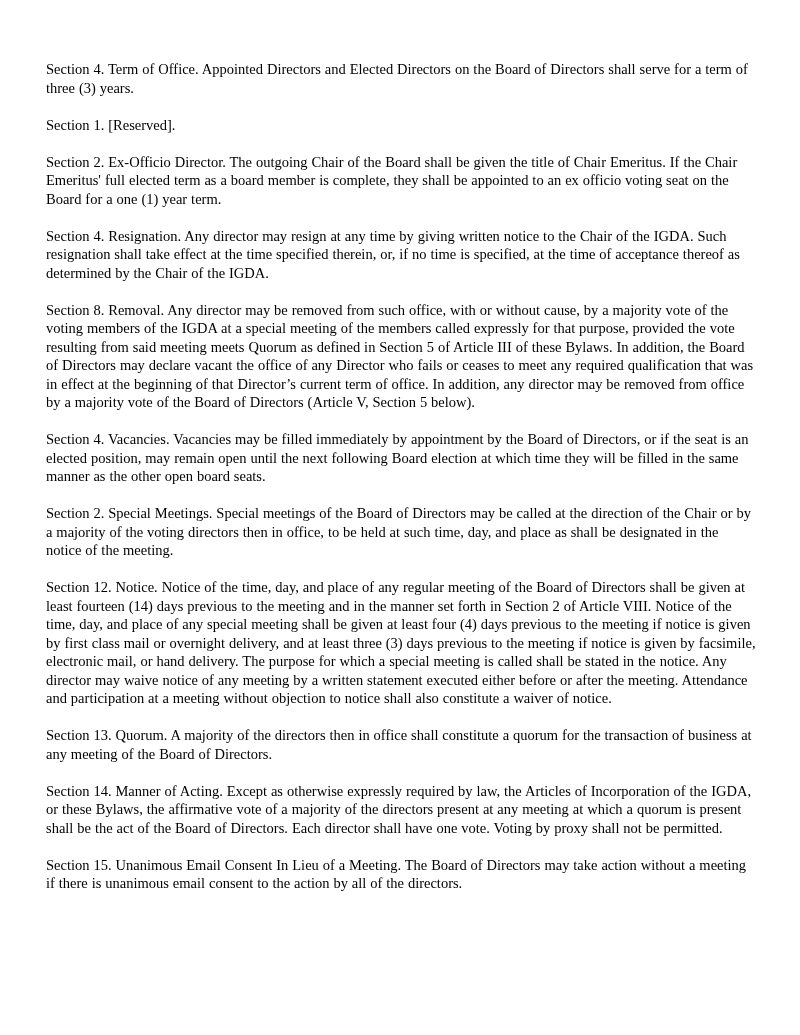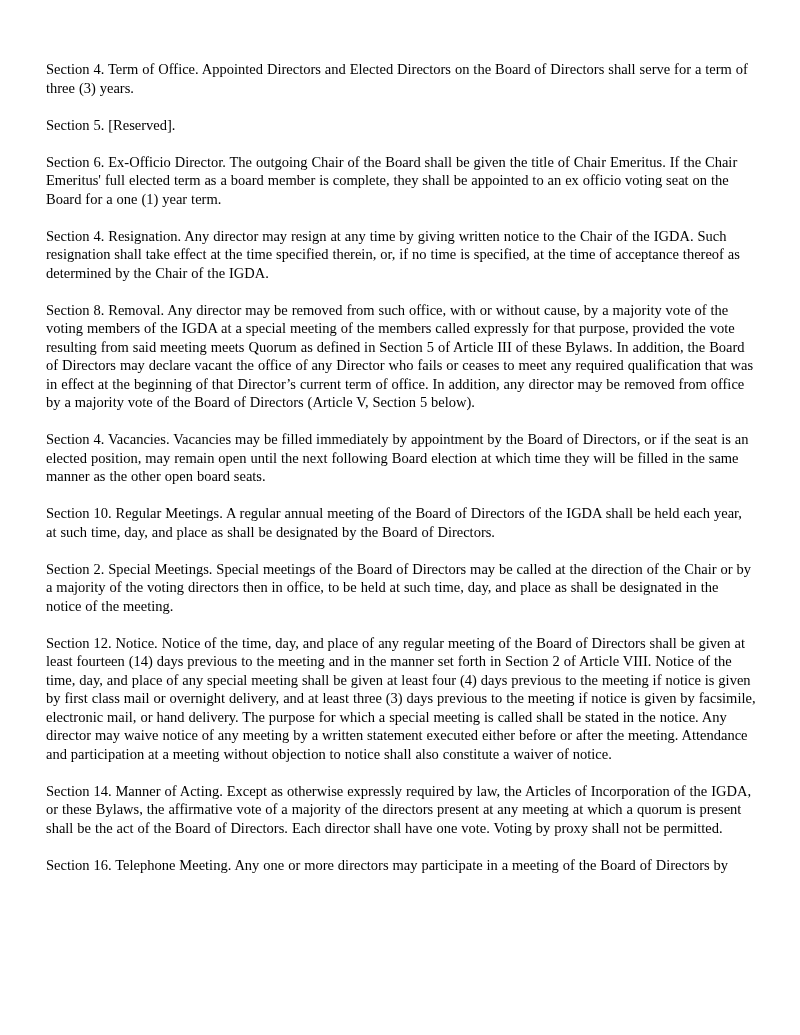--- a/index.html
+++ b/index.html
@@ -25,23 +25,23 @@
     margin: 0 0 18.5px 0;
     padding: 0;
     word-spacing: 0.3px;
   }
 </style>
 </head>
 <body>
 
 <div class="page">
   <p class="para">Section 4. Term of Office. Appointed Directors and Elected Directors on the Board of Directors shall serve for a term of three (3) years.</p>
-  <p class="para">Section 5. [Reserved].</p>
-  <p class="para">Section 6. Ex-Officio Director. The outgoing Chair of the Board shall be given the title of Chair Emeritus. If the Chair Emeritus' full elected term as a board member is complete, they shall be appointed to an ex officio voting seat on the Board for a one (1) year term.</p>
+  <p class="para">Section 1. [Reserved].</p>
+  <p class="para">Section 2. Ex-Officio Director. The outgoing Chair of the Board shall be given the title of Chair Emeritus. If the Chair Emeritus' full elected term as a board member is complete, they shall be appointed to an ex officio voting seat on the Board for a one (1) year term.</p>
   <p class="para">Section 4. Resignation. Any director may resign at any time by giving written notice to the Chair of the IGDA. Such resignation shall take effect at the time specified therein, or, if no time is specified, at the time of acceptance thereof as determined by the Chair of the IGDA.</p>
   <p class="para">Section 8. Removal. Any director may be removed from such office, with or without cause, by a majority vote of the voting members of the IGDA at a special meeting of the members called expressly for that purpose, provided the vote resulting from said meeting meets Quorum as defined in Section 5 of Article III of these Bylaws. In addition, the Board of Directors may declare vacant the office of any Director who fails or ceases to meet any required qualification that was in effect at the beginning of that Director’s current term of office. In addition, any director may be removed from office by a majority vote of the Board of Directors (Article V, Section 5 below).</p>
   <p class="para">Section 4. Vacancies. Vacancies may be filled immediately by appointment by the Board of Directors, or if the seat is an elected position, may remain open until the next following Board election at which time they will be filled in the same manner as the other open board seats.</p>
-  <p class="para">Section 10. Regular Meetings. A regular annual meeting of the Board of Directors of the IGDA shall be held each year, at such time, day, and place as shall be designated by the Board of Directors.</p>
   <p class="para">Section 2. Special Meetings. Special meetings of the Board of Directors may be called at the direction of the Chair or by a majority of the voting directors then in office, to be held at such time, day, and place as shall be designated in the notice of the meeting.</p>
   <p class="para">Section 12. Notice. Notice of the time, day, and place of any regular meeting of the Board of Directors shall be given at least fourteen (14) days previous to the meeting and in the manner set forth in Section 2 of Article VIII. Notice of the time, day, and place of any special meeting shall be given at least four (4) days previous to the meeting if notice is given by first class mail or overnight delivery, and at least three (3) days previous to the meeting if notice is given by facsimile, electronic mail, or hand delivery. The purpose for which a special meeting is called shall be stated in the notice. Any director may waive notice of any meeting by a written statement executed either before or after the meeting. Attendance and participation at a meeting without objection to notice shall also constitute a waiver of notice.</p>
+  <p class="para">Section 13. Quorum. A majority of the directors then in office shall constitute a quorum for the transaction of business at any meeting of the Board of Directors.</p>
   <p class="para">Section 14. Manner of Acting. Except as otherwise expressly required by law, the Articles of Incorporation of the IGDA, or these Bylaws, the affirmative vote of a majority of the directors present at any meeting at which a quorum is present shall be the act of the Board of Directors. Each director shall have one vote. Voting by proxy shall not be permitted.</p>
-  <p class="para">Section 16. Telephone Meeting. Any one or more directors may participate in a meeting of the Board of Directors by</p>
+  <p class="para">Section 15. Unanimous Email Consent In Lieu of a Meeting. The Board of Directors may take action without a meeting if there is unanimous email consent to the action by all of the directors.</p>
 </div>
 
 </body></html>

